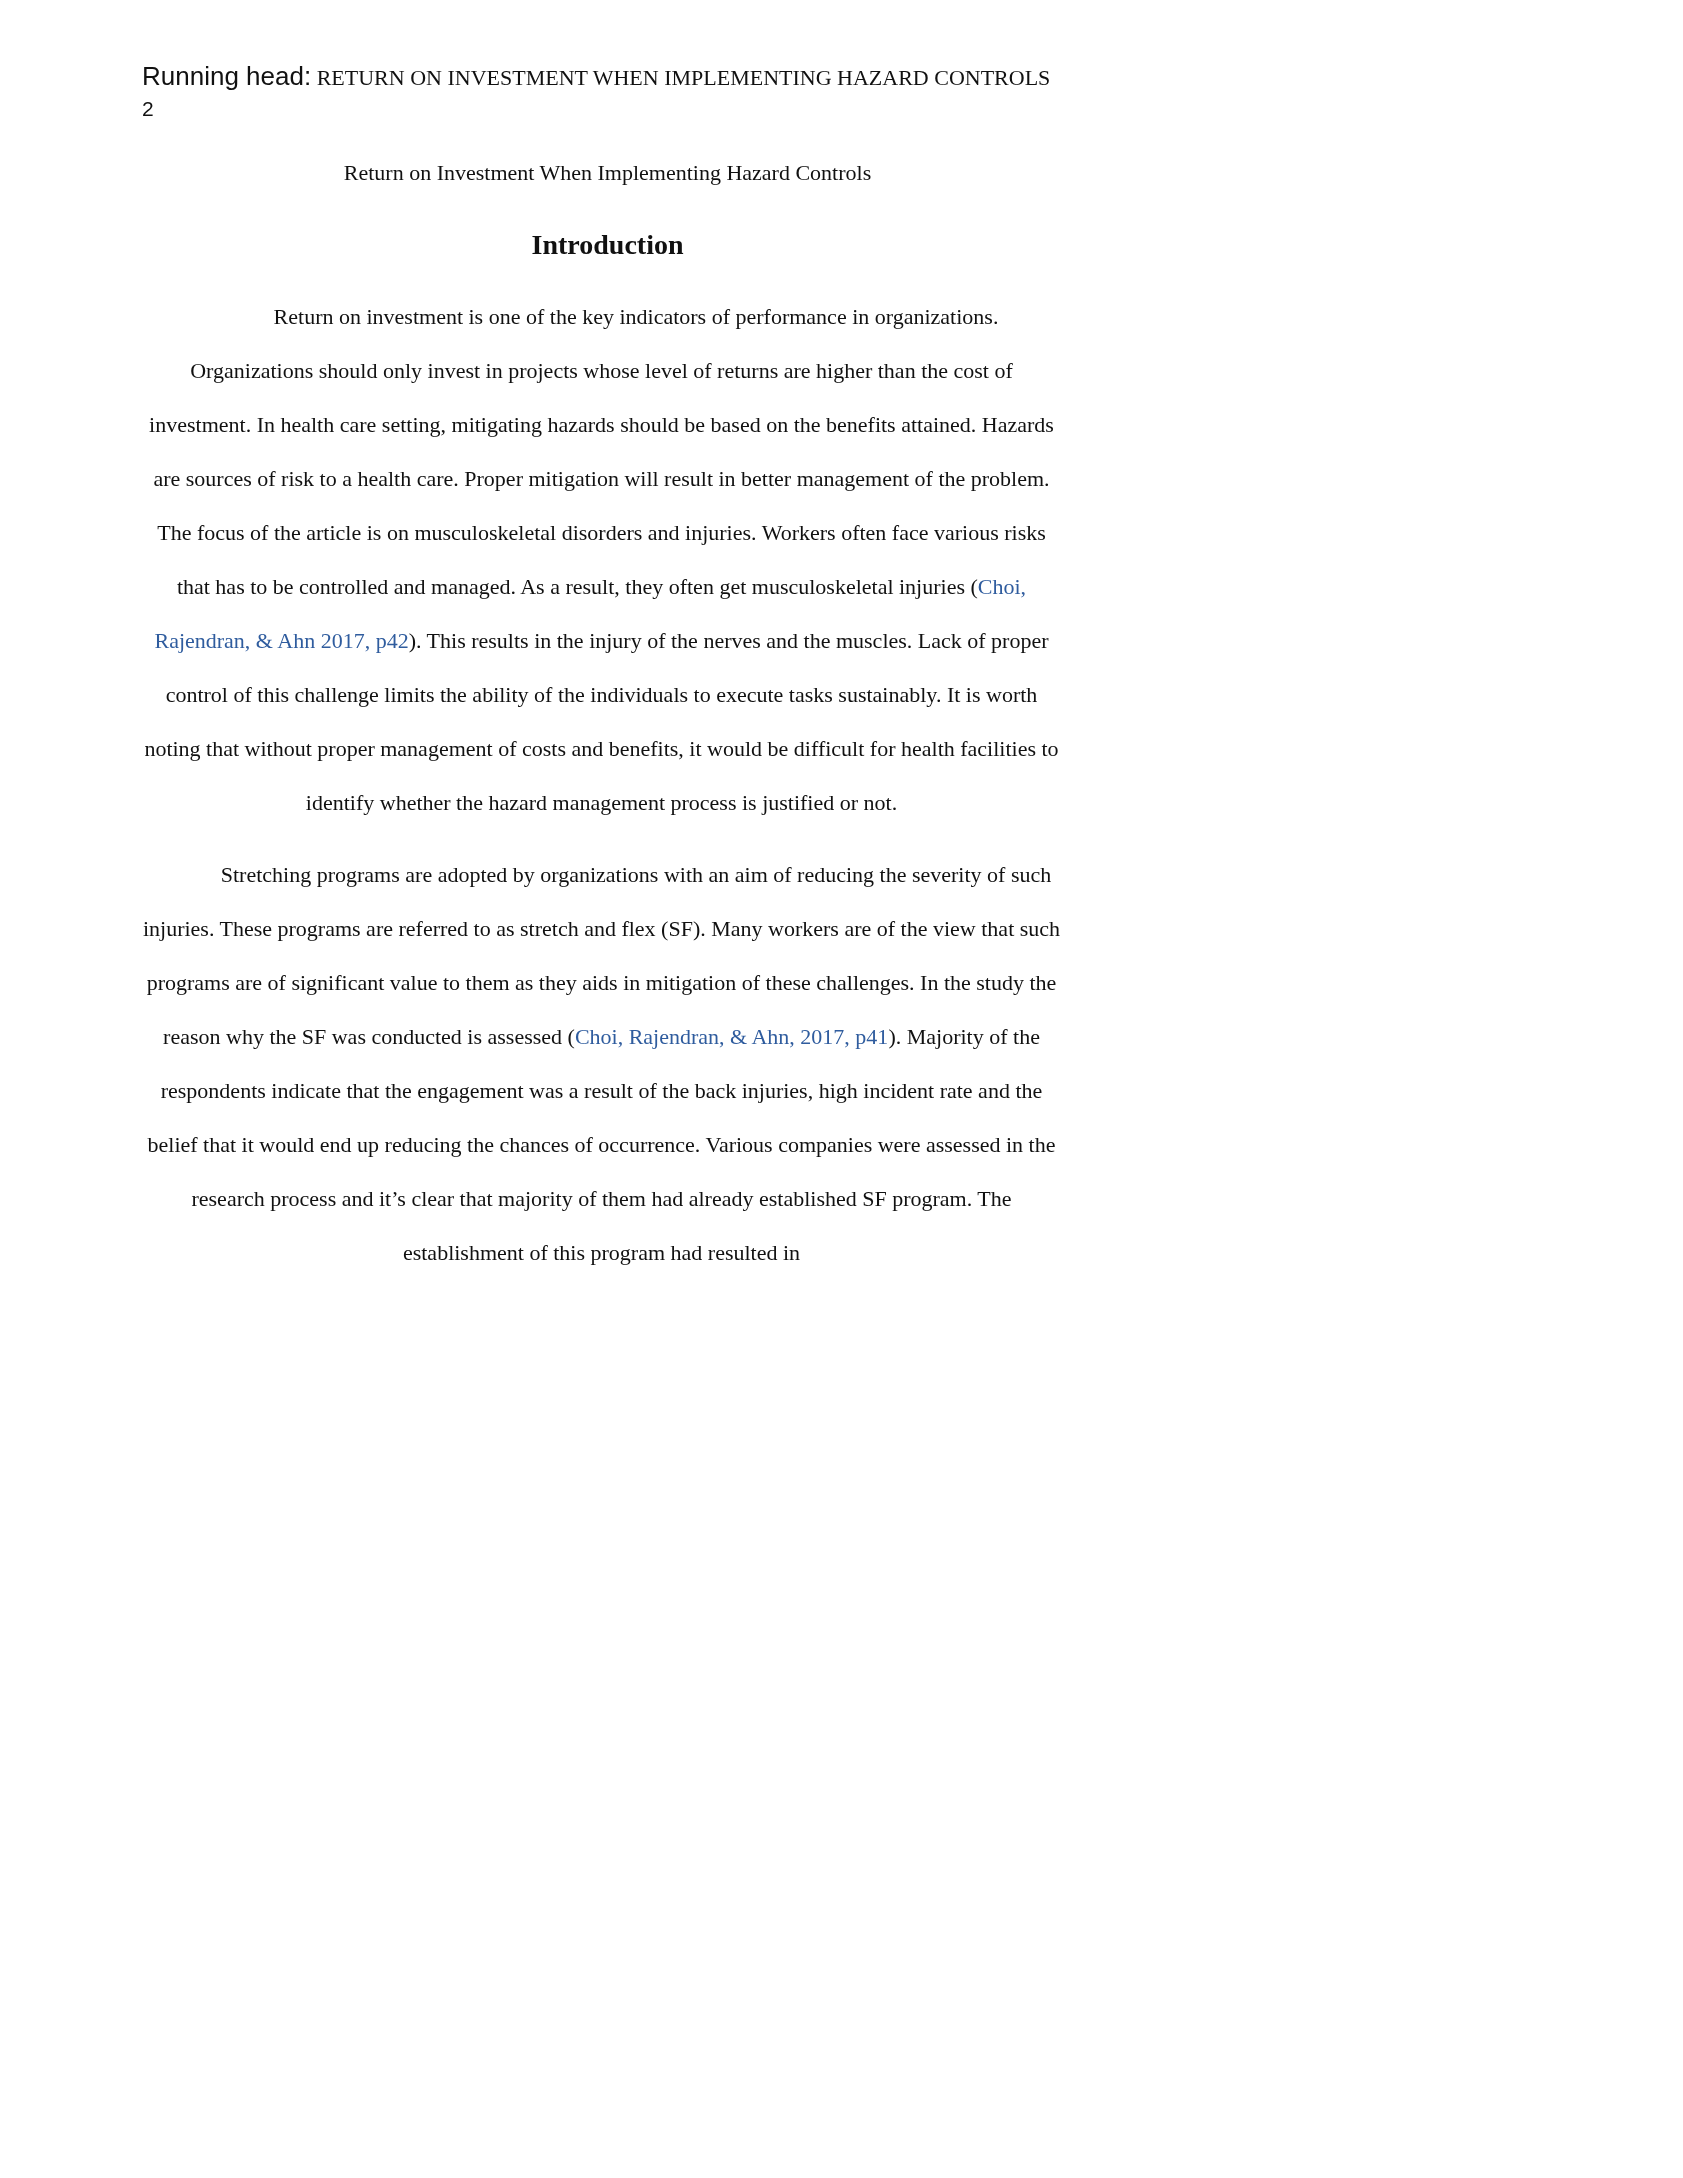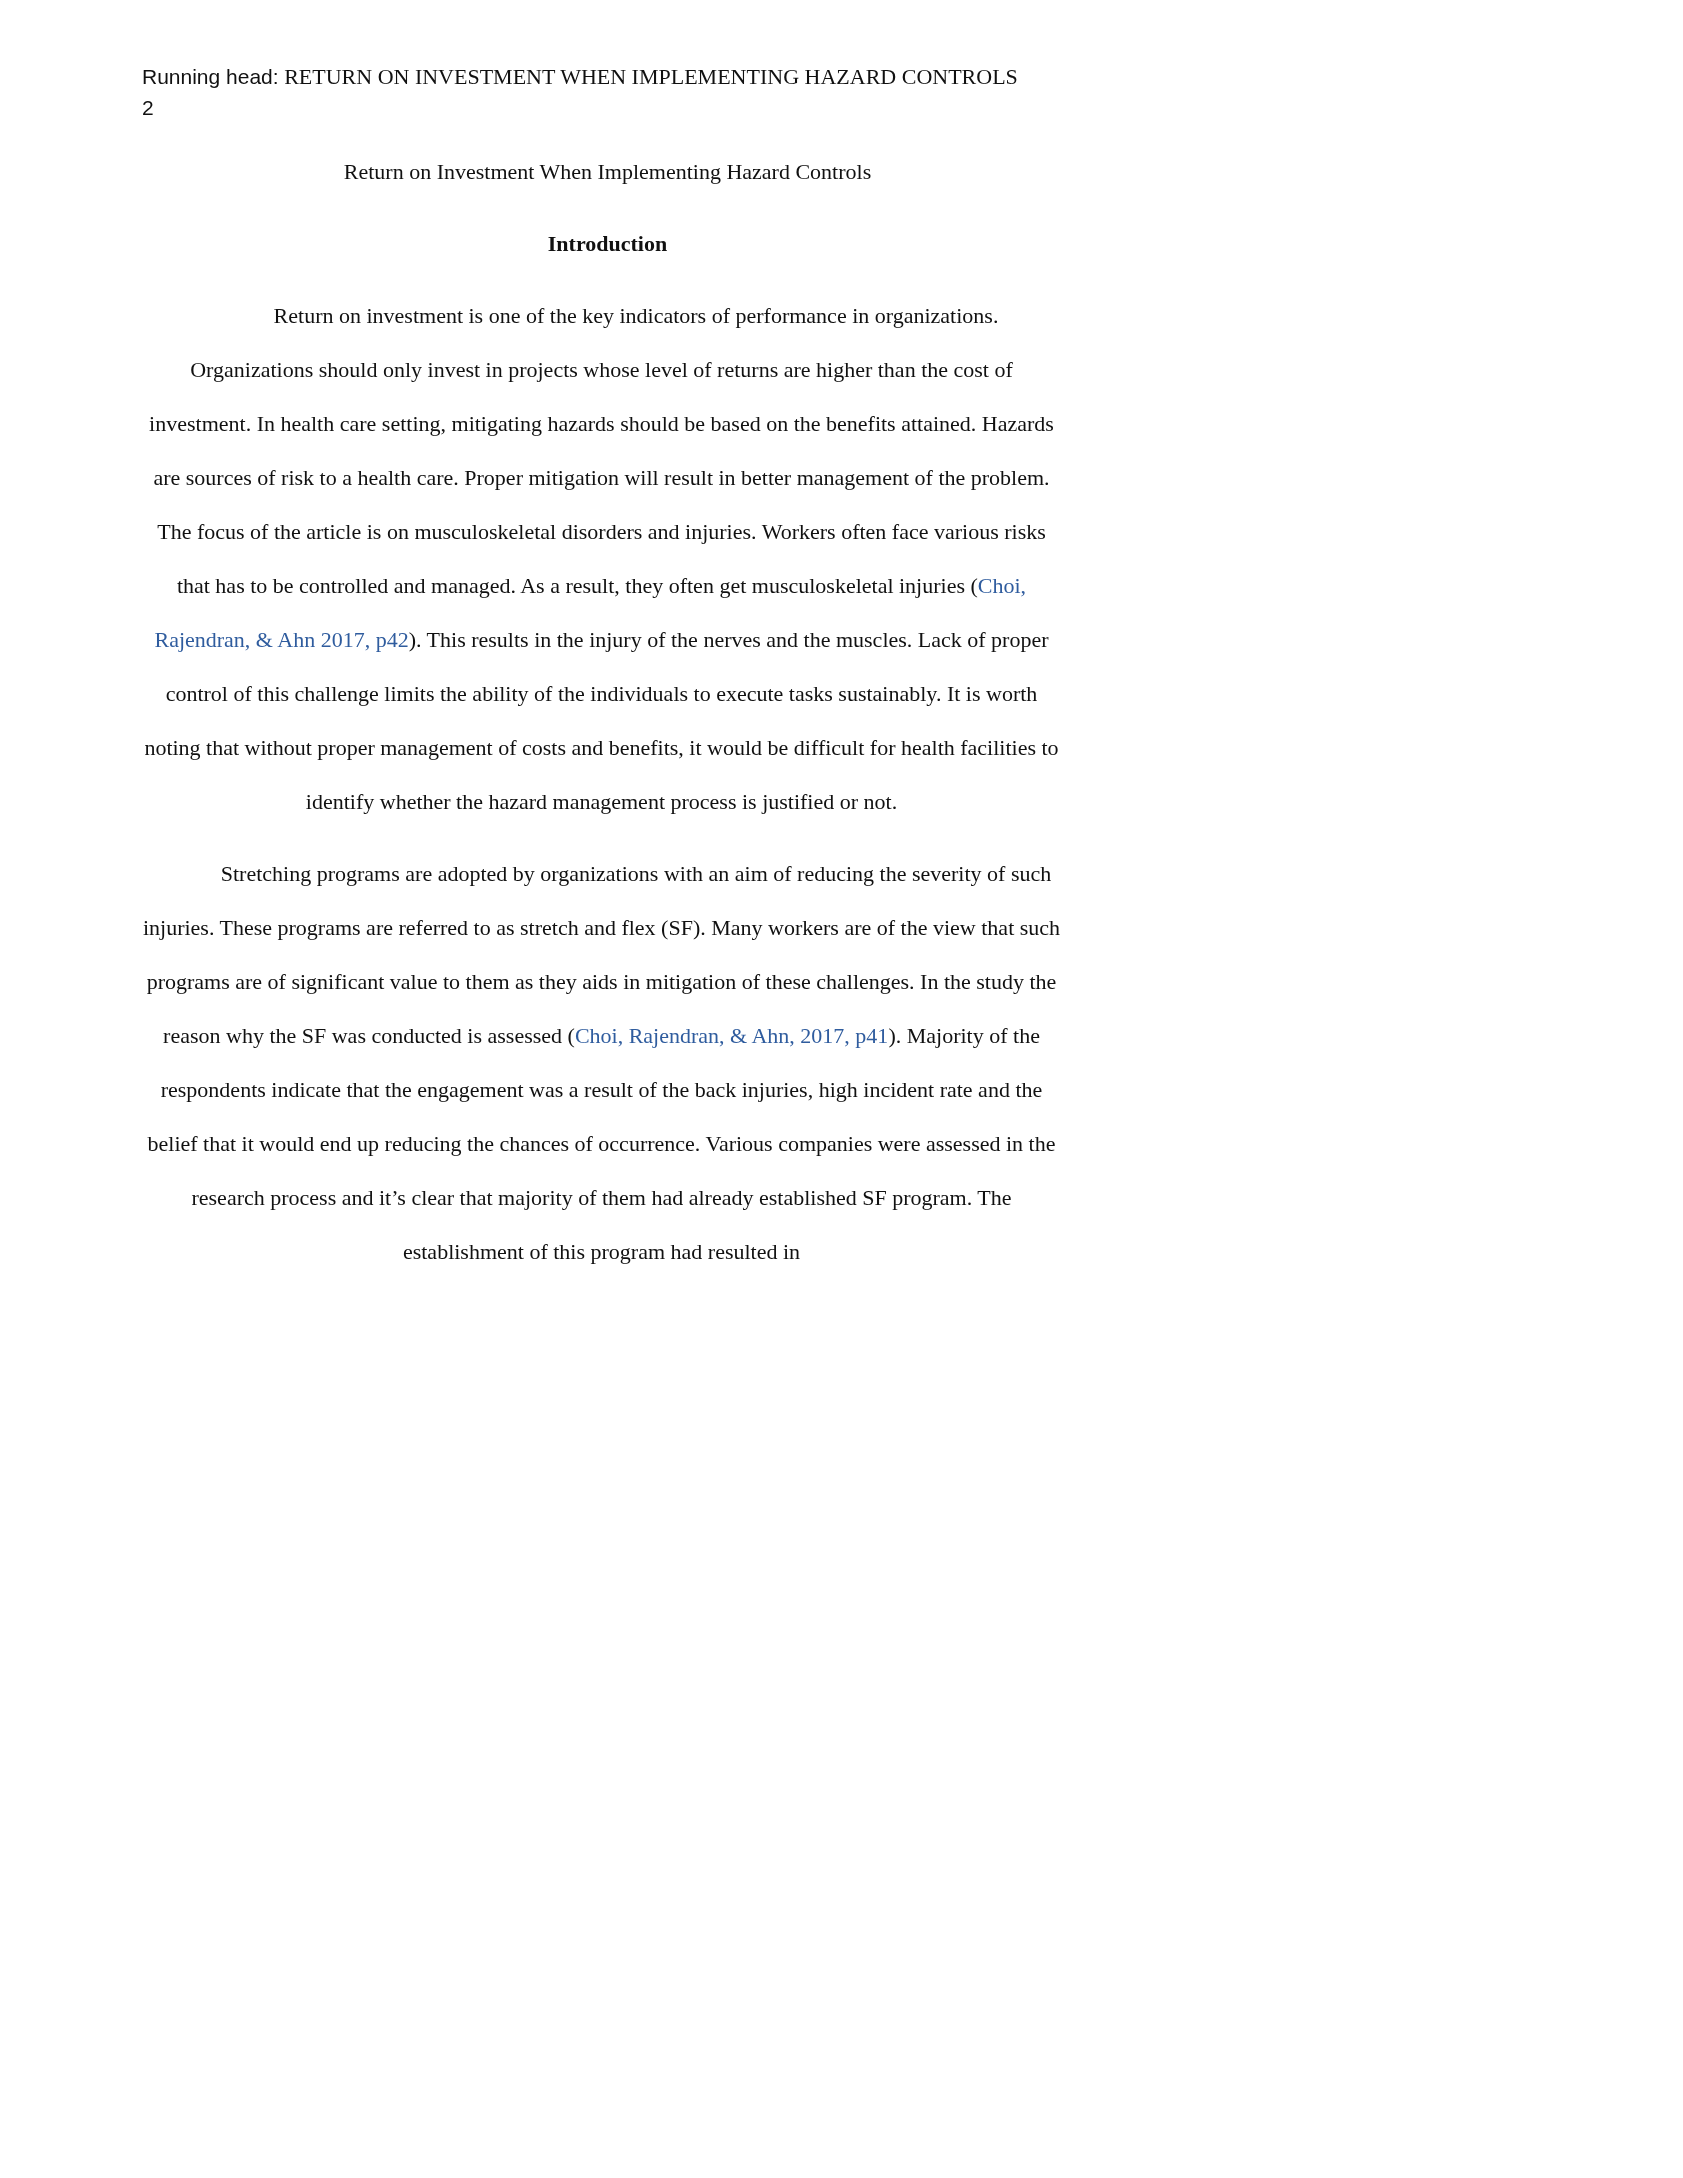--- a/index.html
+++ b/index.html
@@ -27,37 +27,37 @@
   .running-head {
     padding-top: 61px;
     font-size: 22px;
     line-height: 31px;
   }
   .running-head-line {
     white-space: nowrap;
   }
   .rh-label {
     font-family: "Liberation Sans", "DejaVu Sans", sans-serif;
-    font-size: 21px;
+    font-size: 26px;
   }
   .page-number {
     font-family: "Liberation Sans", "DejaVu Sans", sans-serif;
     font-size: 21px;
     line-height: 31px;
   }
   .doc-title {
     margin: 22px 0 0 0;
     font-size: 22px;
     font-weight: normal;
     text-align: center;
     line-height: 54px;
   }
   .section-heading {
     margin: 18px 0 0 0;
-    font-size: 22px;
+    font-size: 28px;
     font-weight: bold;
     text-align: center;
     line-height: 54px;
   }
   .body-paragraph {
     margin: 18px 12px 0 0;
     text-indent: 69px;
     text-align: center;
   }
   .citation {

